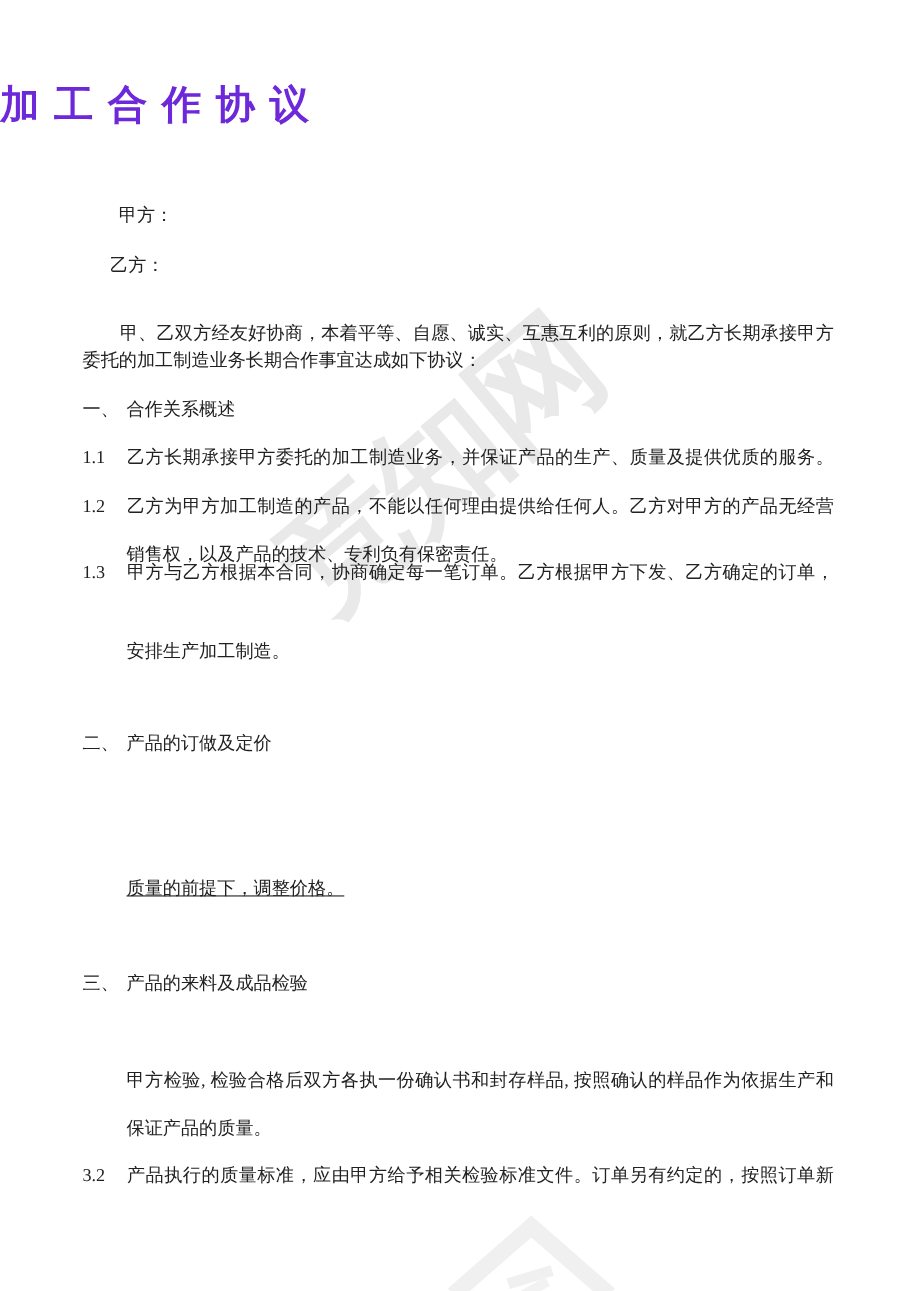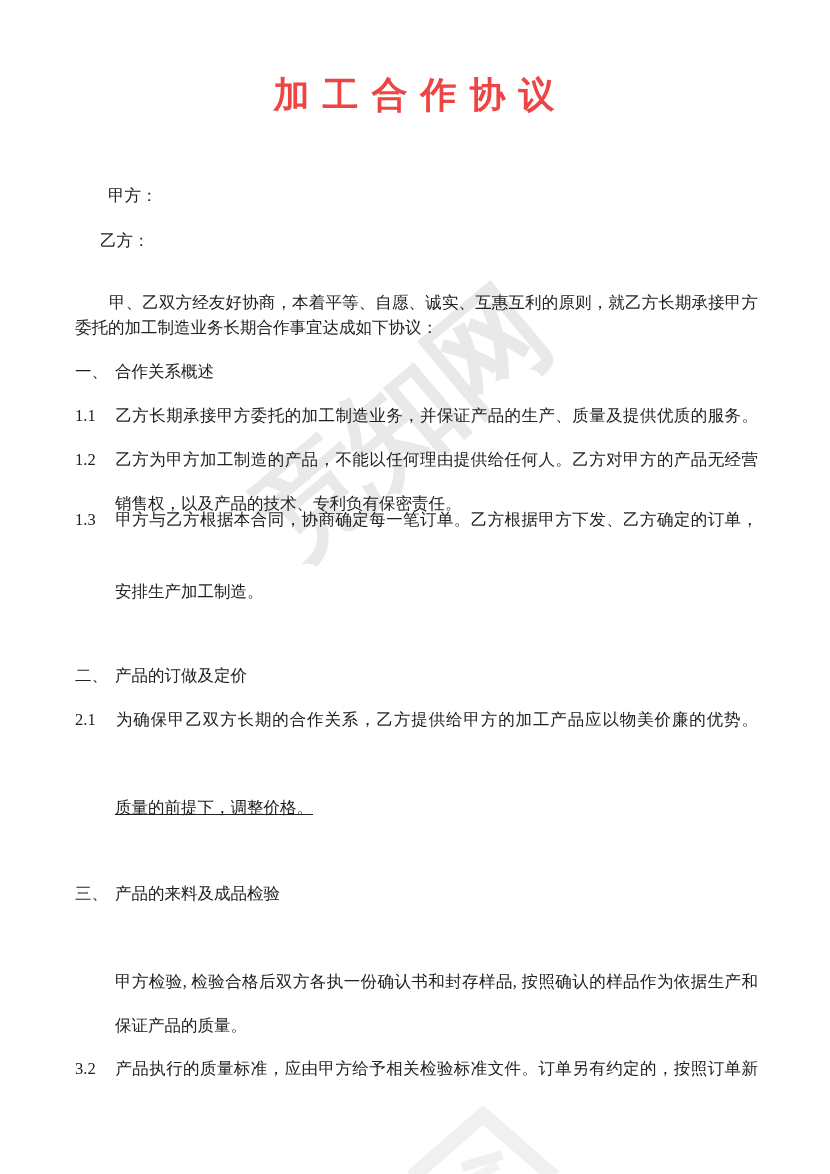--- a/index.html
+++ b/index.html
@@ -14,26 +14,26 @@
     background: #ffffff;
     overflow: hidden;
     font-family: "Liberation Serif", "DejaVu Serif", serif;
     color: #212121;
   }
   .doc-title {
     position: absolute;
     left: 0;
     right: 0;
     top: 70px;
-    text-align: center;
+    text-align: left;
     font-size: 36px;
     font-weight: 700;
     letter-spacing: 2px;
     line-height: 50px;
-    color: #ef4444;
+    color: #6d28d9;
     z-index: 2;
   }
   .line {
     position: absolute;
     font-size: 16.5px;
     line-height: 24px;
     z-index: 2;
     white-space: normal;
   }
   .just {
@@ -107,23 +107,20 @@
 
   <div class="line just" style="left:75px; top:508px; width:683px;">
     <span class="num">1.3</span><span>甲方与乙方根据本合同，协商确定每一笔订单。乙方根据甲方下发、乙方确定的订单，</span>
   </div>
   <div class="line" style="left:115px; top:580px;">安排生产加工制造。</div>
 
   <div class="line" style="left:75px; top:664px;">
     <span class="num">二、</span><span>产品的订做及定价</span>
   </div>
 
-  <div class="line just" style="left:75px; top:708px; width:683px;">
-    <span class="num">2.1</span><span>为确保甲乙双方长期的合作关系，乙方提供给甲方的加工产品应以物美价廉的优势。</span>
-  </div>
 
   <div class="line" style="left:115px; top:796px;text-decoration:underline;">质量的前提下，调整价格。</div>
 
   <div class="line" style="left:75px; top:882px;">
     <span class="num">三、</span><span>产品的来料及成品检验</span>
   </div>
 
   <div class="line just" style="left:115px; top:970px; width:643px;">甲方检验, 检验合格后双方各执一份确认书和封存样品, 按照确认的样品作为依据生产和</div>
   <div class="line" style="left:115px; top:1014px;">保证产品的质量。</div>
 

